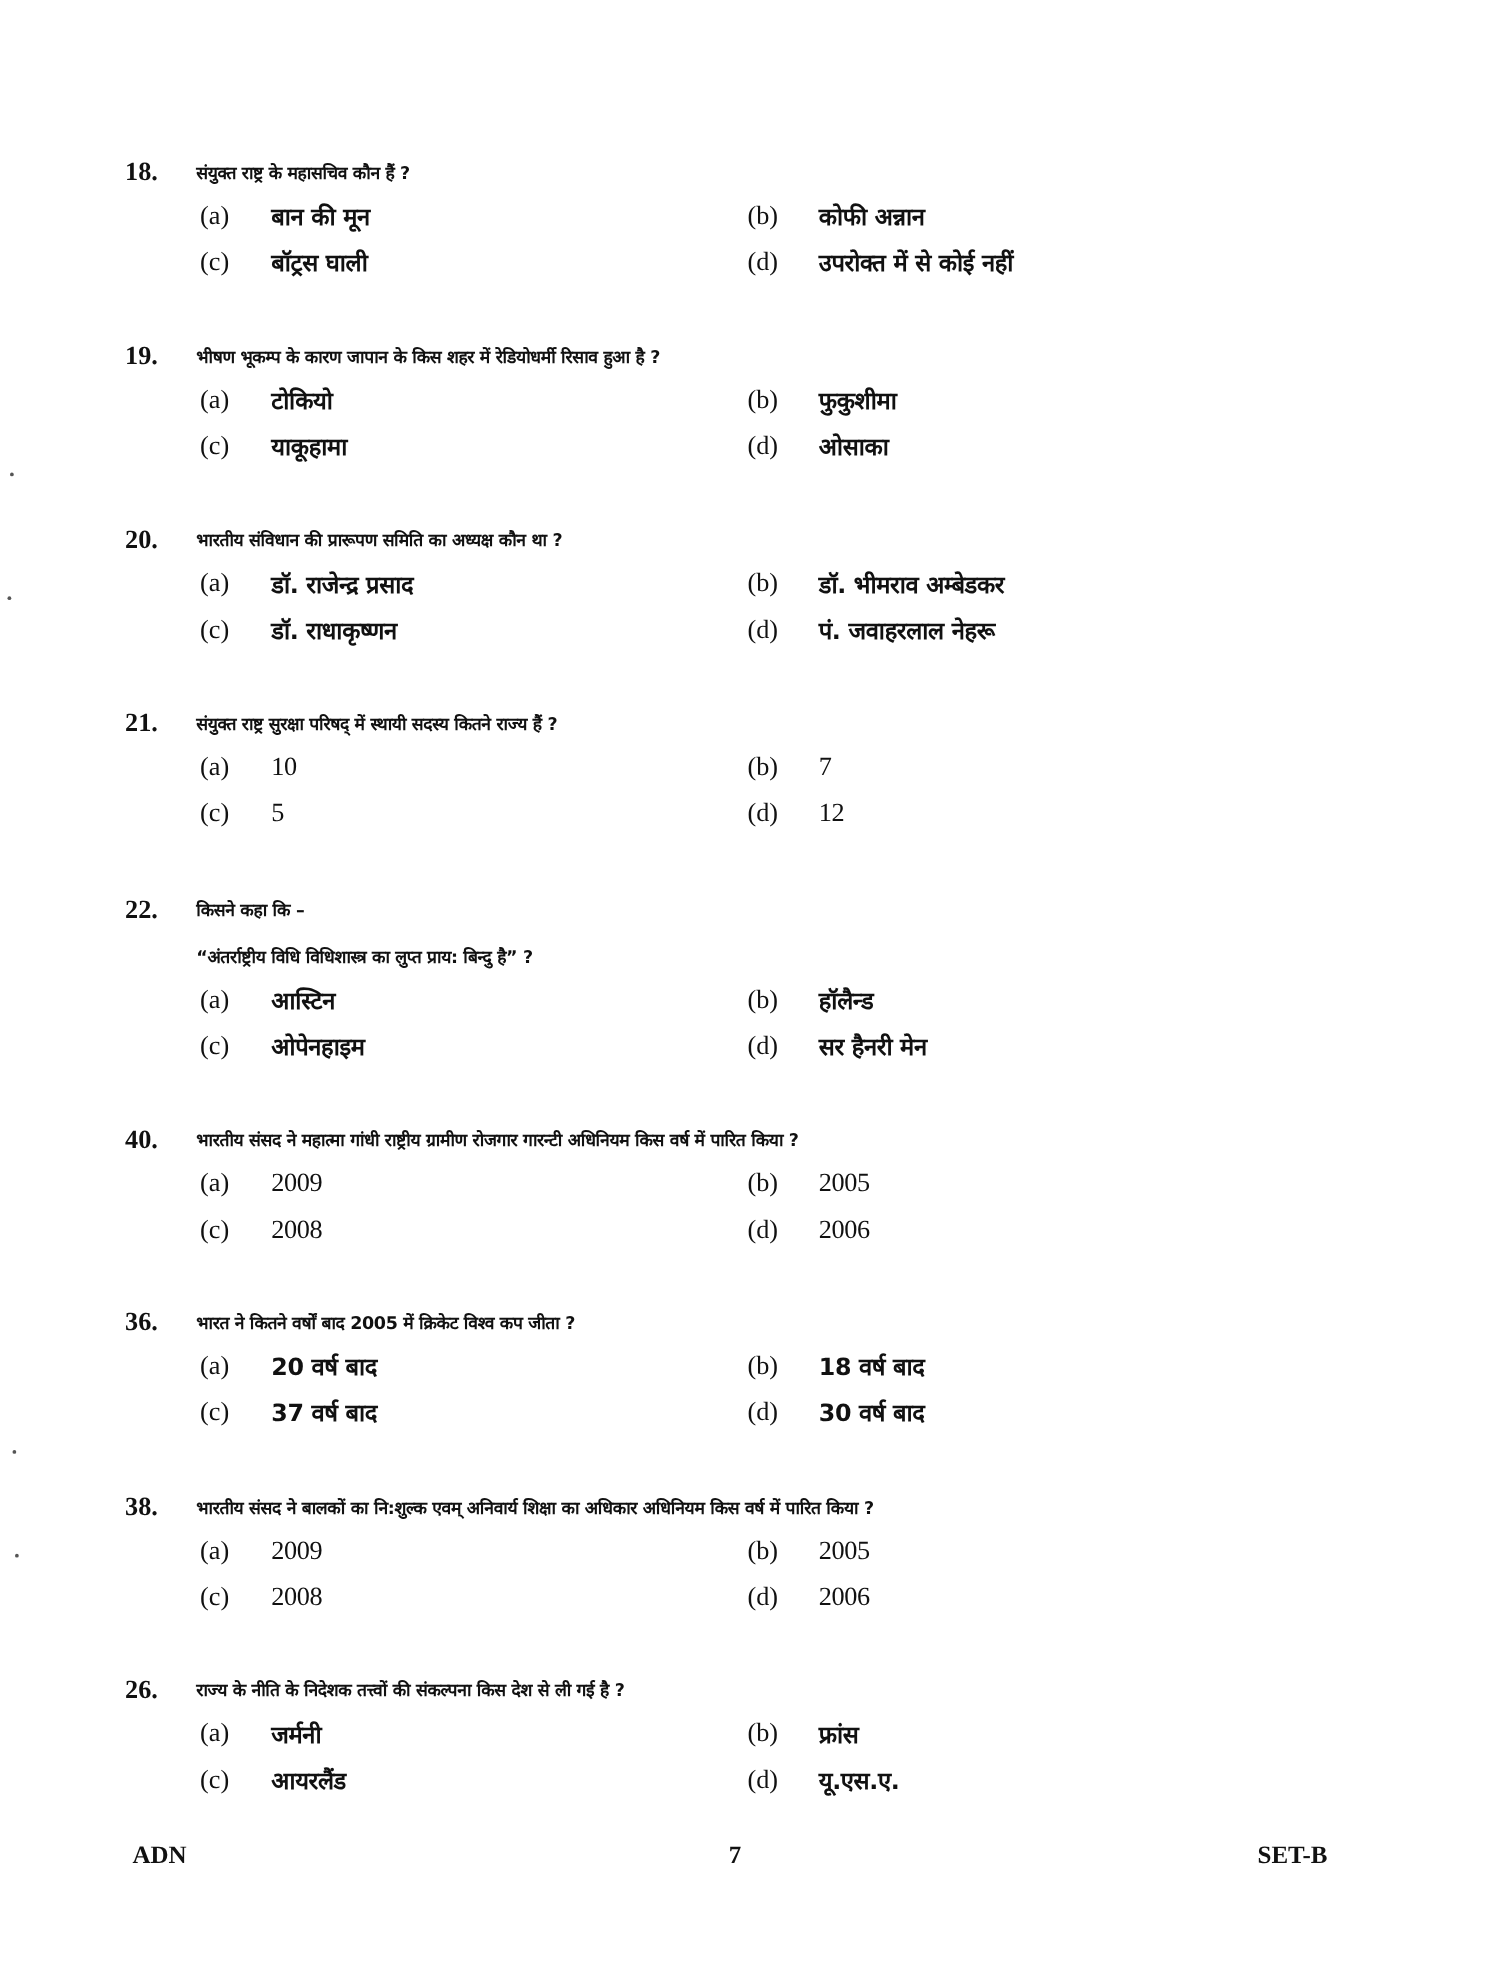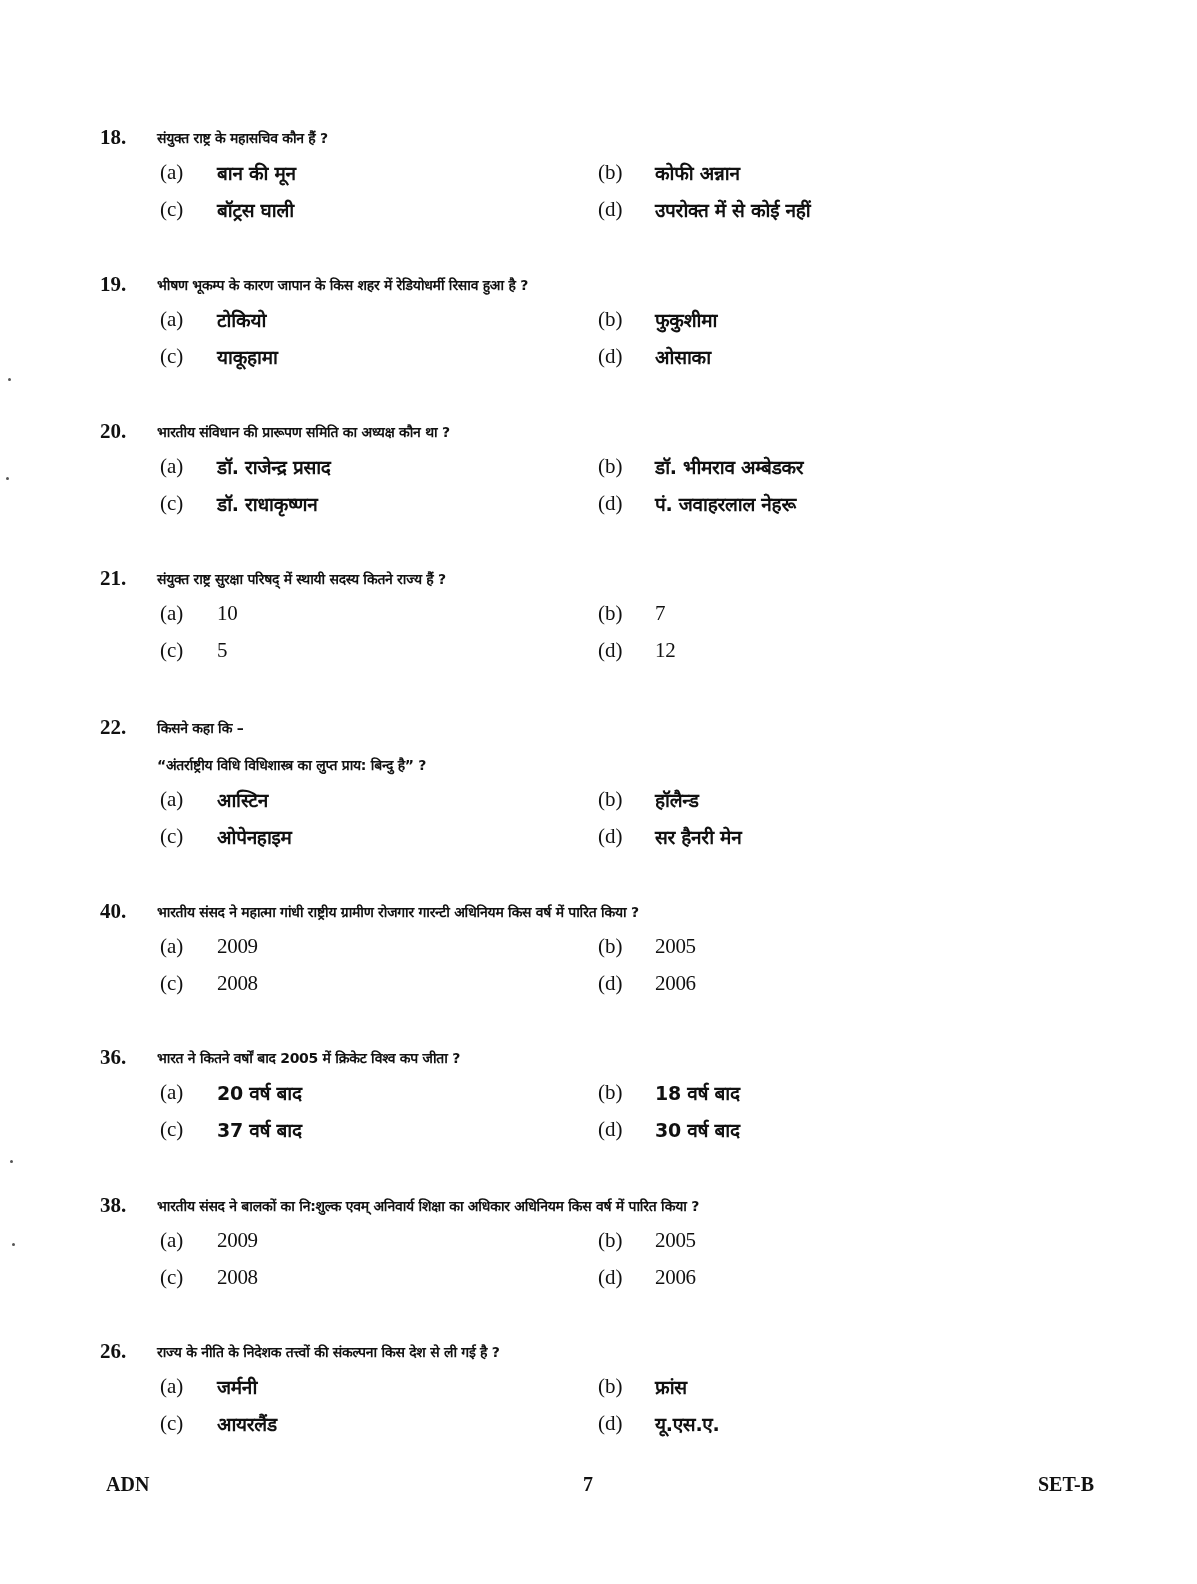--- a/index.html
+++ b/index.html
@@ -232,19 +232,19 @@
       <span class="opt-text">आयरलैंड</span>
     </div>
     <div class="opt col-b" style="top:75px;">
       <span class="opt-key">(d)</span>
       <span class="opt-text">यू.एस.ए.</span>
     </div>
   </div>
 
   <span class="footer" style="left:106px;text-align:center;">ADN</span>
   <span class="footer" style="left:583px;">7</span>
-  <span class="footer" style="left:1006px;margin-left:32px;">SET-B</span>
+  <span class="footer" style="left:1006px;">SET-B</span>
 
   <div class="dot" style="left:8px; top:378px;"></div>
   <div class="dot" style="left:6px; top:477px;"></div>
   <div class="dot" style="left:12px; top:1243px;"></div>
   <div class="dot" style="left:10px; top:1160px;"></div>
 </div>
 
 </body></html>

